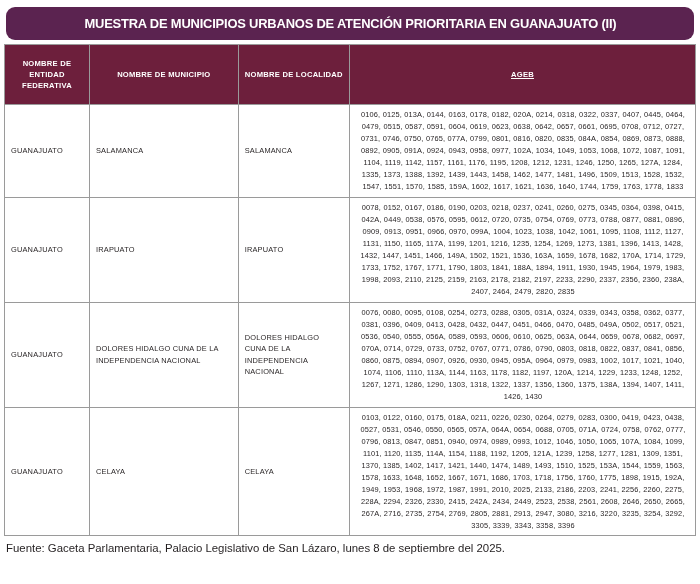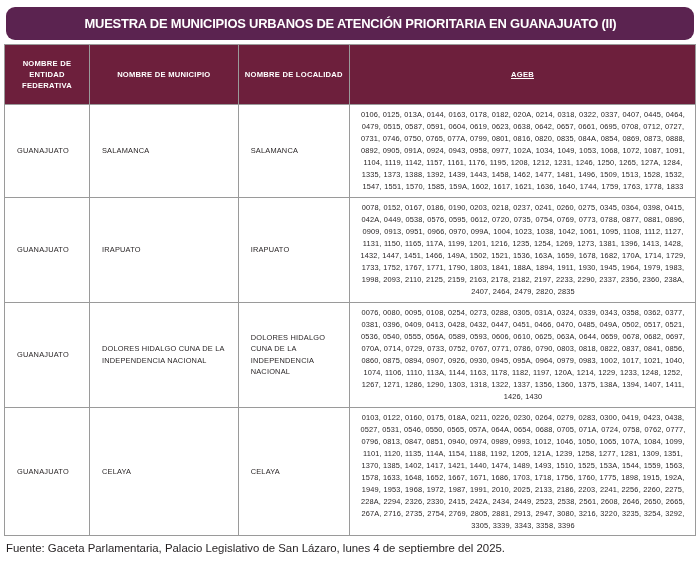--- a/index.html
+++ b/index.html
@@ -80,21 +80,21 @@
   }
   thead th.col-entidad   { width: 84px; }
   thead th.col-municipio { width: 147px; margin-top: 24px; }
   thead th.col-localidad { width: 110px; margin-top: 7px; }
   thead th.col-ageb      { width: 342px; text-decoration: underline; }
 
   tbody td {
     background: #ffffff;
     font-size: 7.4px;
     color: #231f20;
-    padding: 5px 12px;
+    padding: 5px 6px;
     line-height: 1.55;
     letter-spacing: 0.15px;
   }
   tbody td.cell-entidad,
   tbody td.cell-municipio,
   tbody td.cell-localidad {
     text-align: left;
     vertical-align: middle;
     letter-spacing: 0.2px;
   }
@@ -163,16 +163,16 @@
           <td class="cell-entidad">GUANAJUATO</td>
           <td class="cell-municipio">CELAYA</td>
           <td class="cell-localidad">CELAYA</td>
           <td class="cell-ageb">0103, 0122, 0160, 0175, 018A, 0211, 0226, 0230, 0264, 0279, 0283, 0300, 0419, 0423, 0438, 0527, 0531, 0546, 0550, 0565, 057A, 064A, 0654, 0688, 0705, 071A, 0724, 0758, 0762, 0777, 0796, 0813, 0847, 0851, 0940, 0974, 0989, 0993, 1012, 1046, 1050, 1065, 107A, 1084, 1099, 1101, 1120, 1135, 114A, 1154, 1188, 1192, 1205, 121A, 1239, 1258, 1277, 1281, 1309, 1351, 1370, 1385, 1402, 1417, 1421, 1440, 1474, 1489, 1493, 1510, 1525, 153A, 1544, 1559, 1563, 1578, 1633, 1648, 1652, 1667, 1671, 1686, 1703, 1718, 1756, 1760, 1775, 1898, 1915, 192A, 1949, 1953, 1968, 1972, 1987, 1991, 2010, 2025, 2133, 2186, 2203, 2241, 2256, 2260, 2275, 228A, 2294, 2326, 2330, 2415, 242A, 2434, 2449, 2523, 2538, 2561, 2608, 2646, 2650, 2665, 267A, 2716, 2735, 2754, 2769, 2805, 2881, 2913, 2947, 3080, 3216, 3220, 3235, 3254, 3292, 3305, 3339, 3343, 3358, 3396</td>
         </tr>
       </tbody>
     </table>
   </div>
 
   <div class="footer">
-    <div class="footer-text">Fuente: Gaceta Parlamentaria, Palacio Legislativo de San Lázaro, lunes 4 de septiembre del 2025.</div>
+    <div class="footer-text">Fuente: Gaceta Parlamentaria, Palacio Legislativo de San Lázaro, lunes 8 de septiembre del 2025.</div>
   </div>
 
 </div>
 
 </body></html>

